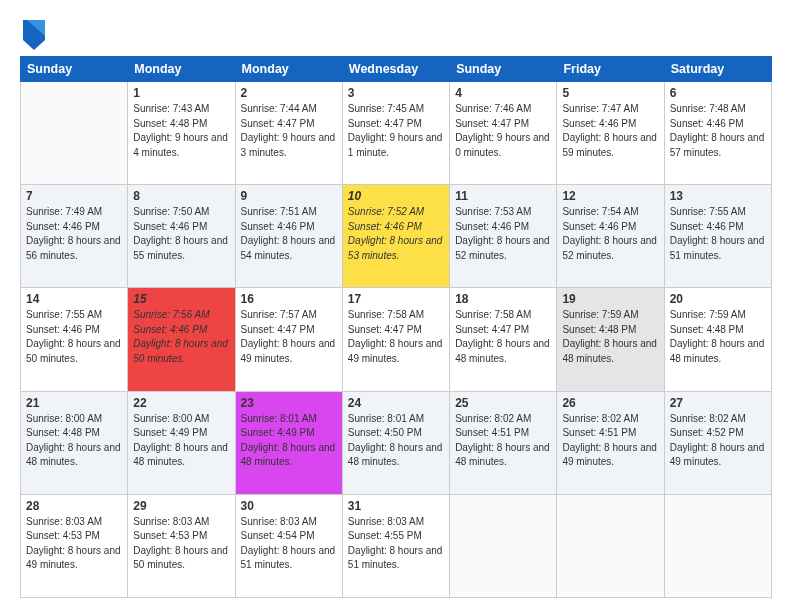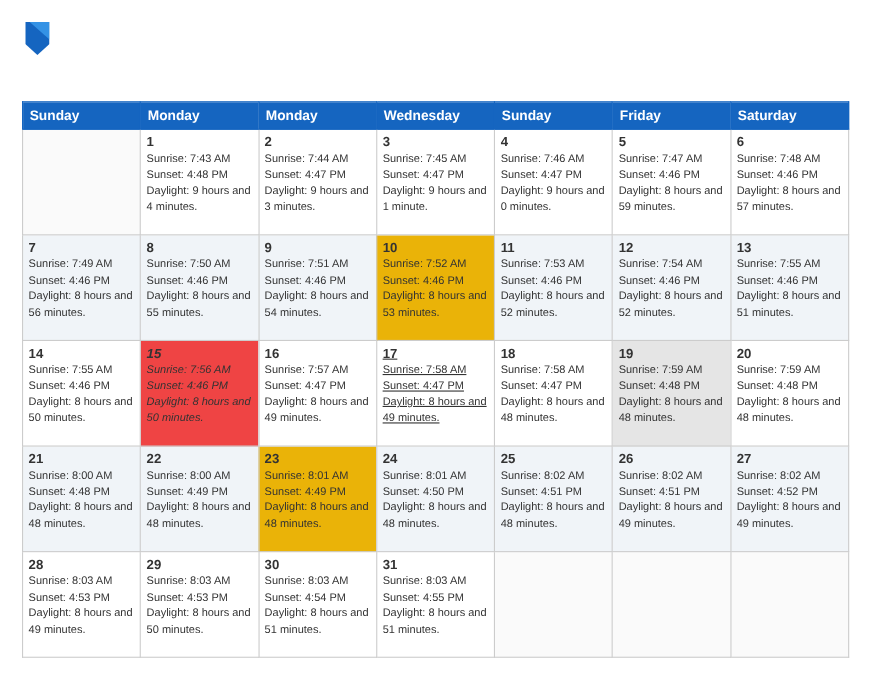--- a/index.html
+++ b/index.html
@@ -9,21 +9,20 @@
       font-family: Arial, sans-serif;
       background: #fff;
       overflow: hidden;
     }
     .page {
       width: 792px;
       height: 612px;
       padding: 18px 20px 14px 20px;
       display: flex;
       flex-direction: column;
-      gap: 36px;
     }
     .header {
       display: flex;
       align-items: flex-start;
       justify-content: space-between;
       margin-bottom: 6px;
     }
     .logo {
       display: flex;
       align-items: center;
@@ -173,21 +172,21 @@
             <div class="day-info">Sunrise: 7:49 AM<br>Sunset: 4:46 PM<br>Daylight: 8 hours and 56 minutes.</div>
           </td>
           <td style="background-color: rgb(240, 244, 248);">
             <span class="day-num">8</span>
             <div class="day-info">Sunrise: 7:50 AM<br>Sunset: 4:46 PM<br>Daylight: 8 hours and 55 minutes.</div>
           </td>
           <td style="background-color: rgb(240, 244, 248);">
             <span class="day-num">9</span>
             <div class="day-info">Sunrise: 7:51 AM<br>Sunset: 4:46 PM<br>Daylight: 8 hours and 54 minutes.</div>
           </td>
-          <td style="background-color: #eab308;">
+          <td style="background-color: #fde047; font-style: italic;">
             <span class="day-num">10</span>
             <div class="day-info">Sunrise: 7:52 AM<br>Sunset: 4:46 PM<br>Daylight: 8 hours and 53 minutes.</div>
           </td>
           <td style="background-color: rgb(240, 244, 248);">
             <span class="day-num">11</span>
             <div class="day-info">Sunrise: 7:53 AM<br>Sunset: 4:46 PM<br>Daylight: 8 hours and 52 minutes.</div>
           </td>
           <td style="background-color: rgb(240, 244, 248);">
             <span class="day-num">12</span>
             <div class="day-info">Sunrise: 7:54 AM<br>Sunset: 4:46 PM<br>Daylight: 8 hours and 52 minutes.</div>
@@ -203,21 +202,21 @@
             <div class="day-info">Sunrise: 7:55 AM<br>Sunset: 4:46 PM<br>Daylight: 8 hours and 50 minutes.</div>
           </td>
           <td style="background-color: #ef4444; font-style: italic;">
             <span class="day-num">15</span>
             <div class="day-info">Sunrise: 7:56 AM<br>Sunset: 4:46 PM<br>Daylight: 8 hours and 50 minutes.</div>
           </td>
           <td style="background-color: rgb(255, 255, 255);">
             <span class="day-num">16</span>
             <div class="day-info">Sunrise: 7:57 AM<br>Sunset: 4:47 PM<br>Daylight: 8 hours and 49 minutes.</div>
           </td>
-          <td style="background-color: rgb(255, 255, 255); text-decoration: underline;">
+          <td style="background-color: rgb(255, 255, 255);">
             <span class="day-num">17</span>
             <div class="day-info">Sunrise: 7:58 AM<br>Sunset: 4:47 PM<br>Daylight: 8 hours and 49 minutes.</div>
           </td>
           <td style="background-color: rgb(255, 255, 255); margin-top: 12px;">
             <span class="day-num">18</span>
             <div class="day-info">Sunrise: 7:58 AM<br>Sunset: 4:47 PM<br>Daylight: 8 hours and 48 minutes.</div>
           </td>
           <td style="background-color: #e5e5e5;">
             <span class="day-num">19</span>
             <div class="day-info">Sunrise: 7:59 AM<br>Sunset: 4:48 PM<br>Daylight: 8 hours and 48 minutes.</div>
@@ -229,21 +228,21 @@
         </tr>
         <tr>
           <td style="background-color: rgb(240, 244, 248);">
             <span class="day-num">21</span>
             <div class="day-info">Sunrise: 8:00 AM<br>Sunset: 4:48 PM<br>Daylight: 8 hours and 48 minutes.</div>
           </td>
           <td style="background-color: rgb(240, 244, 248);">
             <span class="day-num">22</span>
             <div class="day-info">Sunrise: 8:00 AM<br>Sunset: 4:49 PM<br>Daylight: 8 hours and 48 minutes.</div>
           </td>
-          <td style="background-color: #eab308; margin-left: 36px;">
+          <td style="background-color: #d946ef; margin-left: 36px;">
             <span class="day-num">23</span>
             <div class="day-info">Sunrise: 8:01 AM<br>Sunset: 4:49 PM<br>Daylight: 8 hours and 48 minutes.</div>
           </td>
           <td style="background-color: rgb(240, 244, 248);">
             <span class="day-num">24</span>
             <div class="day-info">Sunrise: 8:01 AM<br>Sunset: 4:50 PM<br>Daylight: 8 hours and 48 minutes.</div>
           </td>
           <td style="background-color: rgb(240, 244, 248);">
             <span class="day-num">25</span>
             <div class="day-info">Sunrise: 8:02 AM<br>Sunset: 4:51 PM<br>Daylight: 8 hours and 48 minutes.</div>

